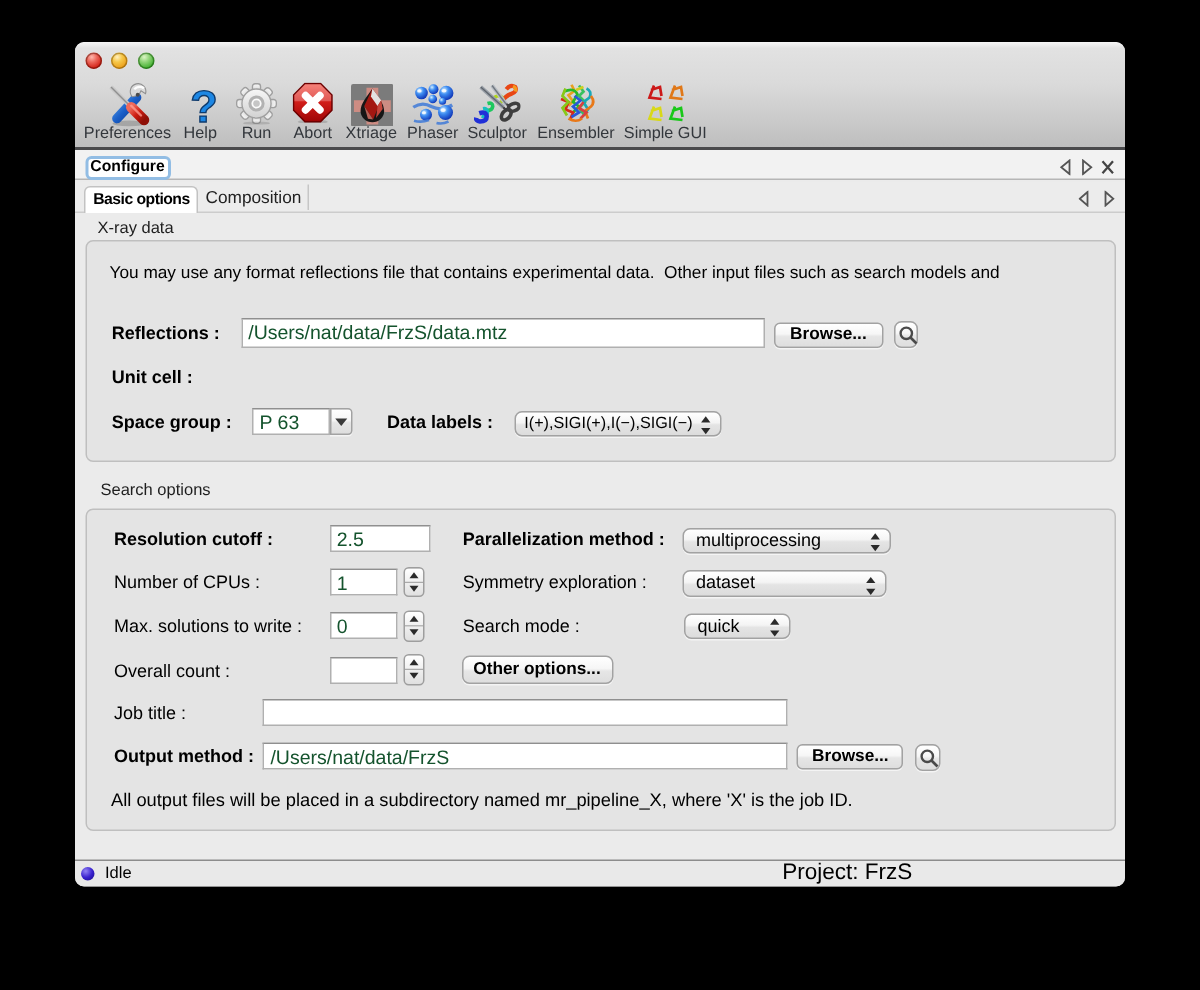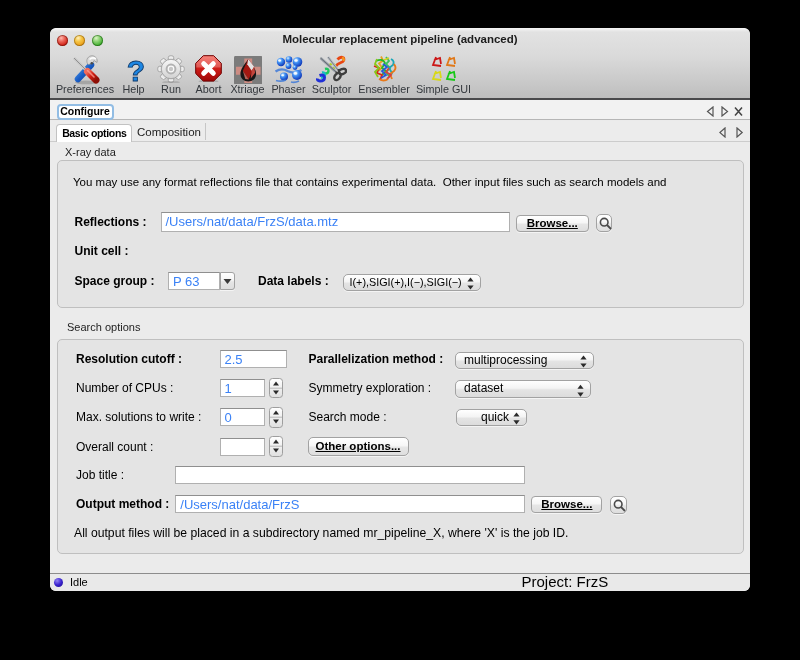--- a/index.html
+++ b/index.html
@@ -16,36 +16,35 @@
 #cfgrow { position:absolute; left:0; top:72px; width:700px; height:20px; background:#f2f2f2; border-bottom:1px solid #b6b6b6; }
 #cfgtab { position:absolute; left:6.5px; top:76px; width:57px; height:15.5px; background:#fff; border:2px solid #92bde4; border-radius:4px; font-size:10.5px; font-weight:bold; text-align:center; line-height:11.5px; color:#000; }
 #tabrow { position:absolute; left:0; top:93px; width:700px; height:21px; background:#ececec; border-bottom:1px solid #cccccc; }
 #seltab { position:absolute; white-space:nowrap; left:6.3px; top:96.3px; width:76px; height:17.7px; background:#fff; border:1px solid #c2c2c2; border-bottom:none; border-radius:4px 4px 0 0; font-size:10.5px; font-weight:bold; letter-spacing:-0.35px; text-align:center; line-height:17px; color:#000; }
 #comptab { position:absolute; left:87px; top:96px; width:61px; height:17px; font-size:11.5px; color:#222; text-align:center; line-height:17px; }
 .tabsep { position:absolute; top:95px; width:1px; height:17px; background:#c6c6c6; }
 .gbox { position:absolute; left:6.5px; width:687.5px; background:#e4e4e4; border:1px solid #bfbfbf; border-radius:5px; }
 .glabel { position:absolute; font-size:11px; font-weight:normal; color:#1e1e1e; }
 .lbl { position:absolute; font-size:12px; color:#000; height:14px; line-height:14px; white-space:nowrap; }
 .lbl.b { font-weight:bold; }
-.fld { position:absolute; background:#fff; border:1px solid #b0b0b0; border-top-color:#8f8f8f; font-size:13px; color:#3b82f6; line-height:17px; padding-left:4px; white-space:nowrap; overflow:hidden; }
-.btn { position:absolute; background:linear-gradient(180deg,#ffffff 0%,#f6f6f6 45%,#e6e6e6 55%,#dedede 100%); border:1px solid #a2a2a2; border-radius:4px; font-size:11.5px; font-weight:bold; color:#000; text-align:center; box-shadow:0 1px 0 rgba(255,255,255,.6);text-decoration:underline; }
+.fld { position:absolute; background:#fff; border:1px solid #b0b0b0; border-top-color:#8f8f8f; font-size:13px; color:#14532d; line-height:17px; padding-left:4px; white-space:nowrap; overflow:hidden; }
+.btn { position:absolute; background:linear-gradient(180deg,#ffffff 0%,#f6f6f6 45%,#e6e6e6 55%,#dedede 100%); border:1px solid #a2a2a2; border-radius:4px; font-size:11.5px; font-weight:bold; color:#000; text-align:center; box-shadow:0 1px 0 rgba(255,255,255,.6); }
 .pop { position:absolute; background:linear-gradient(180deg,#ffffff 0%,#f4f4f4 45%,#e4e4e4 55%,#dcdcdc 100%); border:1px solid #a2a2a2; border-radius:5px; font-size:12px; color:#000; white-space:nowrap; box-shadow:0 1px 0 rgba(255,255,255,.6); }
 .pop .ar { position:absolute; right:6px; top:0; height:100%; }
 .stepper { position:absolute; width:14px; height:20.5px; background:linear-gradient(180deg,#ffffff,#e0e0e0); border:1px solid #9e9e9e; border-radius:3.5px; }
 #statusbar { position:absolute; left:0; top:544.5px; width:700px; height:18.5px; background:#e9e9e9; border-top:1px solid #8c8c8c; }
 .navar { position:absolute; }
 </style>
 </head>
 <body>
 <div id="win">
   <div id="titlebar">
     <div class="light" style="left:6.5px; background:radial-gradient(circle at 38% 28%, #ffb8ae 0%, #ec685c 32%, #d3251a 68%, #960c02 100%); box-shadow:inset 0 0 0 1px rgba(80,10,0,.45);"></div>
     <div class="light" style="left:24px; background:radial-gradient(circle at 38% 28%, #fff0c0 0%, #f6c748 32%, #eca21e 68%, #a86e08 100%); box-shadow:inset 0 0 0 1px rgba(110,70,0,.45);"></div>
     <div class="light" style="left:42px; background:radial-gradient(circle at 38% 28%, #dcf5c4 0%, #90d478 32%, #48b236 68%, #1d7210 100%); box-shadow:inset 0 0 0 1px rgba(10,70,0,.45);"></div>
-    <div id="title">Molecular replacement pipeline (advanced)</div>
 
     <svg class="ticon" style="left:20px;" width="30" height="30" viewBox="0 0 30 30">
       <defs>
         <linearGradient id="bluh" x1="0" y1="0" x2="1" y2="1">
           <stop offset="0" stop-color="#5aa0e8"></stop>
             <stop offset="0.5" stop-color="#1a5fc8"></stop>
             <stop offset="1" stop-color="#0a3a90"></stop>
         </linearGradient>
         <linearGradient id="redh" x1="0" y1="0" x2="1" y2="1">
           <stop offset="0" stop-color="#f06a5a"></stop>
@@ -259,21 +258,21 @@
   <div class="lbl" style="left:26px; top:382px;">Max. solutions to write :</div>
   <div class="fld" style="left:169.5px; top:380.3px; width:45px; height:18px;">0</div>
   <div class="stepper" style="left:219px; top:379px;">
       <svg width="12" height="18" viewBox="0 0 12 18" style="position:absolute; left:0; top:0;">
         <line x1="0" y1="9.2" x2="12" y2="9.2" stroke="#aaa" stroke-width="0.8"></line>
         <path d="M6,2.5 L9,6.5 H3 Z" fill="#2a2a2a"></path>
         <path d="M6,15.5 L3,11.5 H9 Z" fill="#2a2a2a"></path>
       </svg>
     </div>
   <div class="lbl" style="left:258.5px; top:382px;">Search mode :</div>
-  <div class="pop" style="left:406px; top:381px; width:71px; height:16.8px; line-height:15.5px; padding-left:24px;">quick<svg class="ar" width="7" height="13" viewBox="0 0 7 13" style="top:50%; margin-top:-6.5px;">
+  <div class="pop" style="left:406px; top:381px; width:71px; height:16.8px; line-height:15.5px; padding-left:8px;">quick<svg class="ar" width="7" height="13" viewBox="0 0 7 13" style="top:50%; margin-top:-6.5px;">
         <path d="M3.5,0.5 L6.6,4.6 H0.4 Z" fill="#2a2a2a"></path>
         <path d="M3.5,12.5 L0.4,8.4 H6.6 Z" fill="#2a2a2a"></path>
       </svg></div>
 
   <div class="lbl" style="left:26px; top:411.5px;">Overall count :</div>
   <div class="fld" style="left:169.5px; top:409.5px; width:45px; height:18px;"></div>
   <div class="stepper" style="left:219px; top:408px;">
       <svg width="12" height="18" viewBox="0 0 12 18" style="position:absolute; left:0; top:0;">
         <line x1="0" y1="9.2" x2="12" y2="9.2" stroke="#aaa" stroke-width="0.8"></line>
         <path d="M6,2.5 L9,6.5 H3 Z" fill="#2a2a2a"></path>

